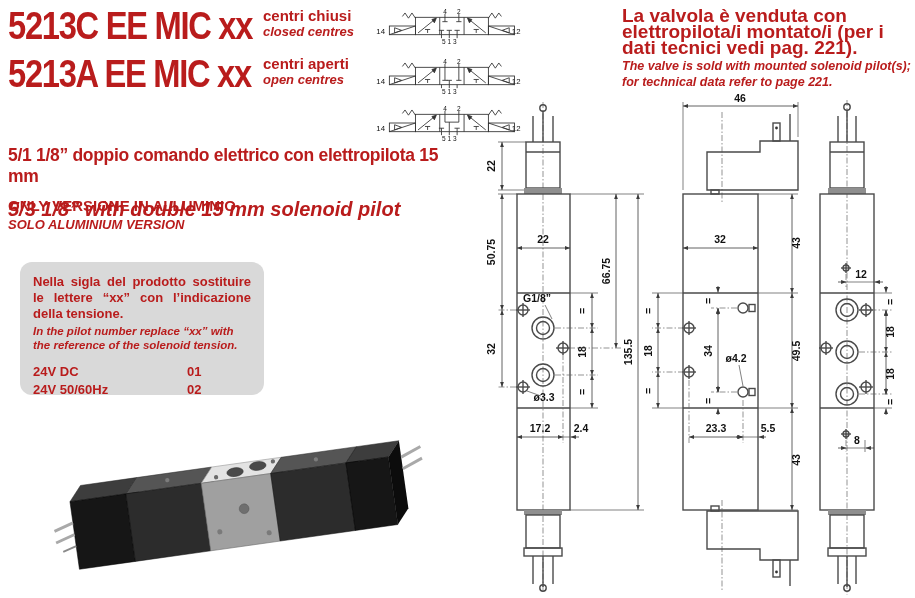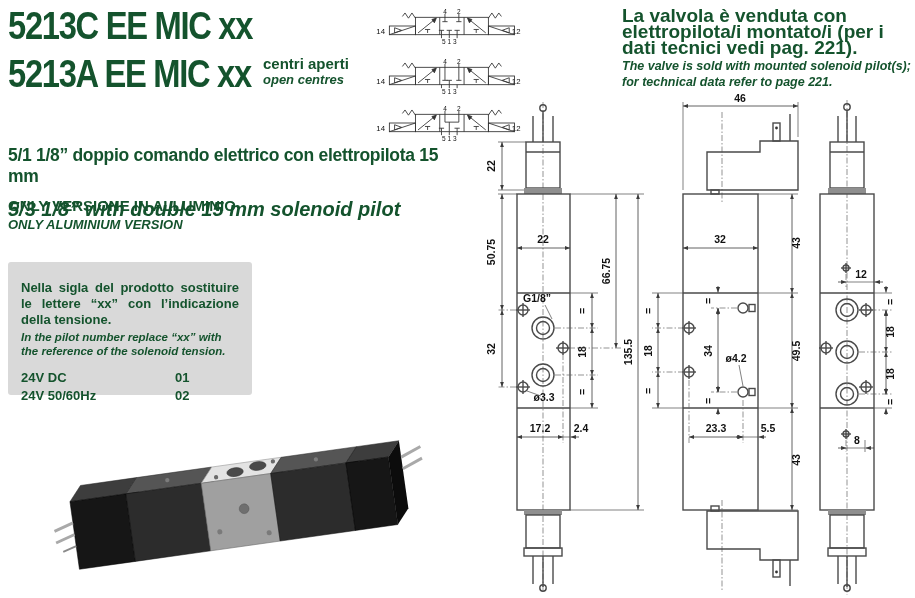--- a/index.html
+++ b/index.html
@@ -1,17 +1,17 @@
 <!DOCTYPE html>
 <html><head>
 <meta charset="utf-8">
 <style>
   html,body{margin:0;padding:0;background:#fff;}
   #page{position:relative;width:915px;height:598px;background:#fff;overflow:hidden;
-        font-family:"Liberation Sans",sans-serif;color:#14532d;text-decoration:underline;}
+        font-family:"Liberation Sans",sans-serif;color:#b91c1c;text-decoration:underline;}
 
   
   .prod-row{position:absolute;left:8px;width:380px;height:48px;}
   .prod-code{display:inline-block;font-size:38px;font-weight:bold;letter-spacing:-1.5px;
              transform:scaleX(.86);transform-origin:left top;white-space:nowrap;line-height:40px;}
   .prod-desc{position:absolute;left:255px;top:2px;line-height:16px;white-space:nowrap;}
   .prod-desc .it{font-size:15px;font-weight:bold;}
   .prod-desc .en{font-size:13px;font-weight:bold;font-style:italic;}
 
   
@@ -20,22 +20,22 @@
   .subtitle .en{font-size:20px;font-weight:bold;font-style:italic;margin-top:11px;}
   .version{position:absolute;left:8px;top:197px;}
   .version .it{font-size:15px;font-weight:bold;}
   .version .en{font-size:13px;font-weight:bold;font-style:italic;margin-top:3px;}
 
   .pilot-note{position:absolute;left:622px;top:8px;width:292px;}
   .pilot-note .it{font-size:19px;font-weight:bold;line-height:16px;}
   .pilot-note .en{font-size:12.5px;font-weight:bold;font-style:italic;line-height:16px;margin-top:2px;}
 
   
-  .vbox{position:absolute;left:8px;top:262px;width:244px;height:133px;box-sizing:border-box;
-        background:#d9d9d9;border-radius:3px;padding:18px 13px;}
+  .vbox{position:absolute;left:20px;top:262px;width:244px;height:133px;box-sizing:border-box;
+        background:#d9d9d9;border-radius:12px;padding:12px 13px;}
   .vbox .it{font-size:13px;font-weight:bold;line-height:16px;text-align:justify;}
   .vbox .en{font-size:11.5px;font-weight:bold;font-style:italic;line-height:14px;margin-top:2px;}
   .vbox .opts{margin-top:11px;}
   .vbox .opt{display:flex;font-size:13px;font-weight:bold;line-height:18px;gap:32px;}
   .vbox .opt .lbl{width:122px;}
 
   
   svg{position:absolute;overflow:visible;}
   .bl{stroke:#4a4a4a;stroke-width:1.4;fill:none;}
   .thin{stroke:#4a4a4a;stroke-width:.7;fill:none;}
@@ -46,20 +46,24 @@
   .syt{font:9px "Liberation Sans",sans-serif;fill:#111;text-anchor:middle;}
   .syp{font:7.5px "Liberation Sans",sans-serif;fill:#111;text-anchor:middle;}
 </style>
 </head>
 <body>
 
 <div id="page">
 
   <div class="prod-row" style="top:6px">
     <span class="prod-code">5213C EE MIC xx</span>
+    <span class="prod-desc">
+        <span class="it" style="display:block">centri chiusi</span>
+        <span class="en" style="display:block">closed centres</span>
+      </span>
   </div>
   <div class="prod-row" style="top:54px">
     <span class="prod-code">5213A EE MIC xx</span>
     <span class="prod-desc">
         <span class="it" style="display:block">centri aperti</span>
         <span class="en" style="display:block">open centres</span>
       </span>
   </div>
 
   <svg style="left:372px;top:6px;width:152px;height:40px" viewBox="0 0 175 44">
@@ -192,21 +196,21 @@
     <div class="it">La valvola è venduta con elettropilota/i montato/i (per i dati tecnici vedi pag. 221).</div>
     <div class="en">The valve is sold with mounted solenoid pilot(s); for technical data refer to page 221.</div>
   </div>
 
   <div class="subtitle">
     <div class="it">5/1 1/8” doppio comando elettrico con elettropilota 15 mm</div>
     <div class="en">5/3 1/8” with double 15 mm solenoid pilot</div>
   </div>
   <div class="version">
     <div class="it">ONLY VERSIONE IN ALLUMINIO</div>
-    <div class="en">ONLY ALUMINIUM VERSION</div>
+    <div class="en">SOLO ALUMINIUM VERSION</div>
   </div>
 
   <div class="vbox">
     <div class="it">Nella sigla del prodotto sostituire le lettere “xx” con l’indicazione della tensione.</div>
     <div class="en">In the pilot number replace “xx” with the reference of the solenoid tension.</div>
     <div class="opts">
       <div class="opt">
         <span class="lbl">24V DC</span>
         <span class="code">01</span>
       </div>

